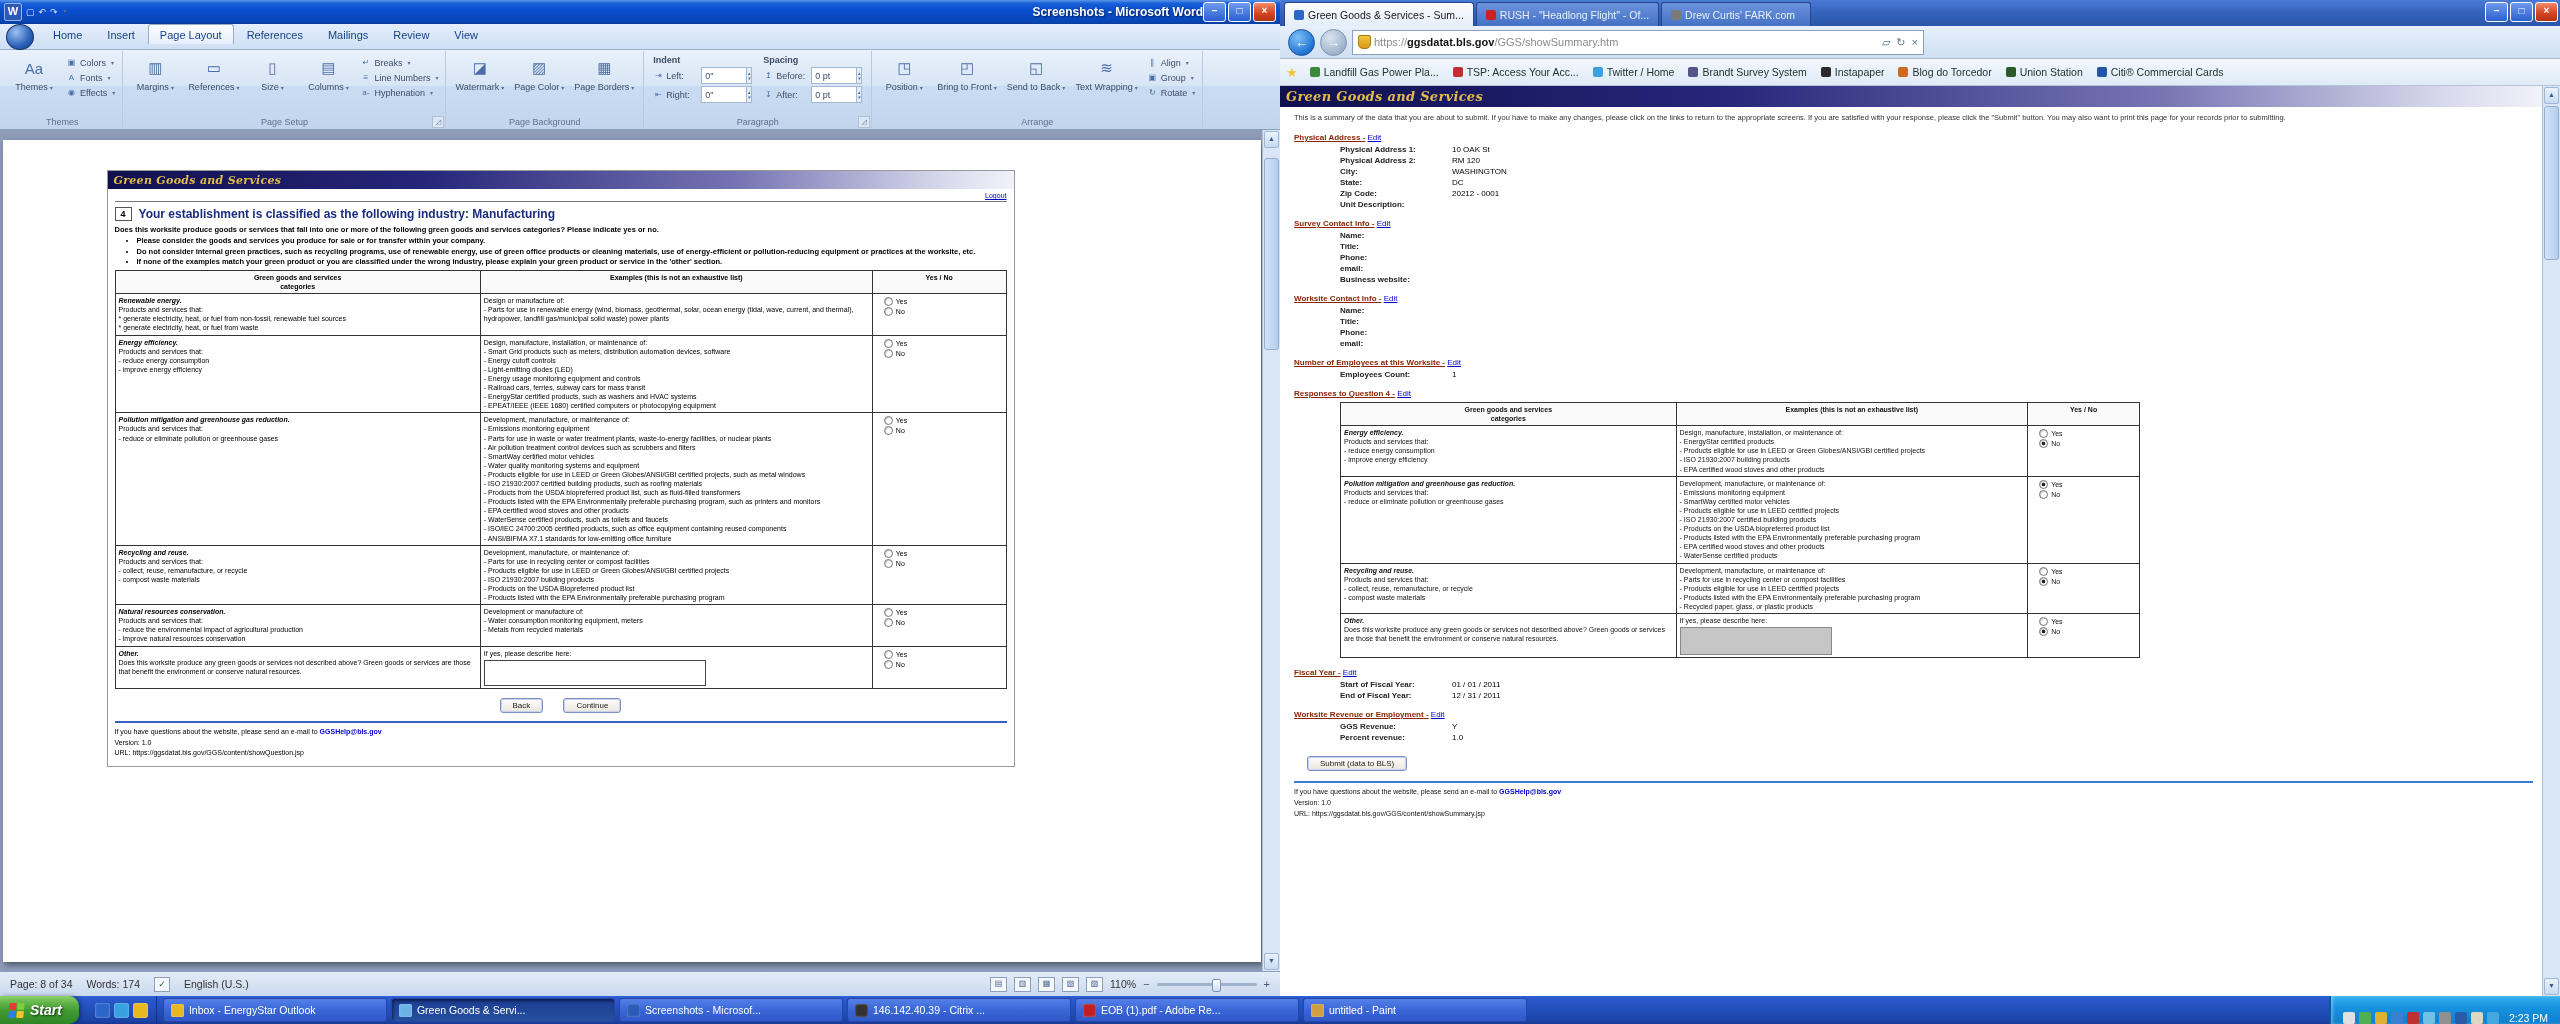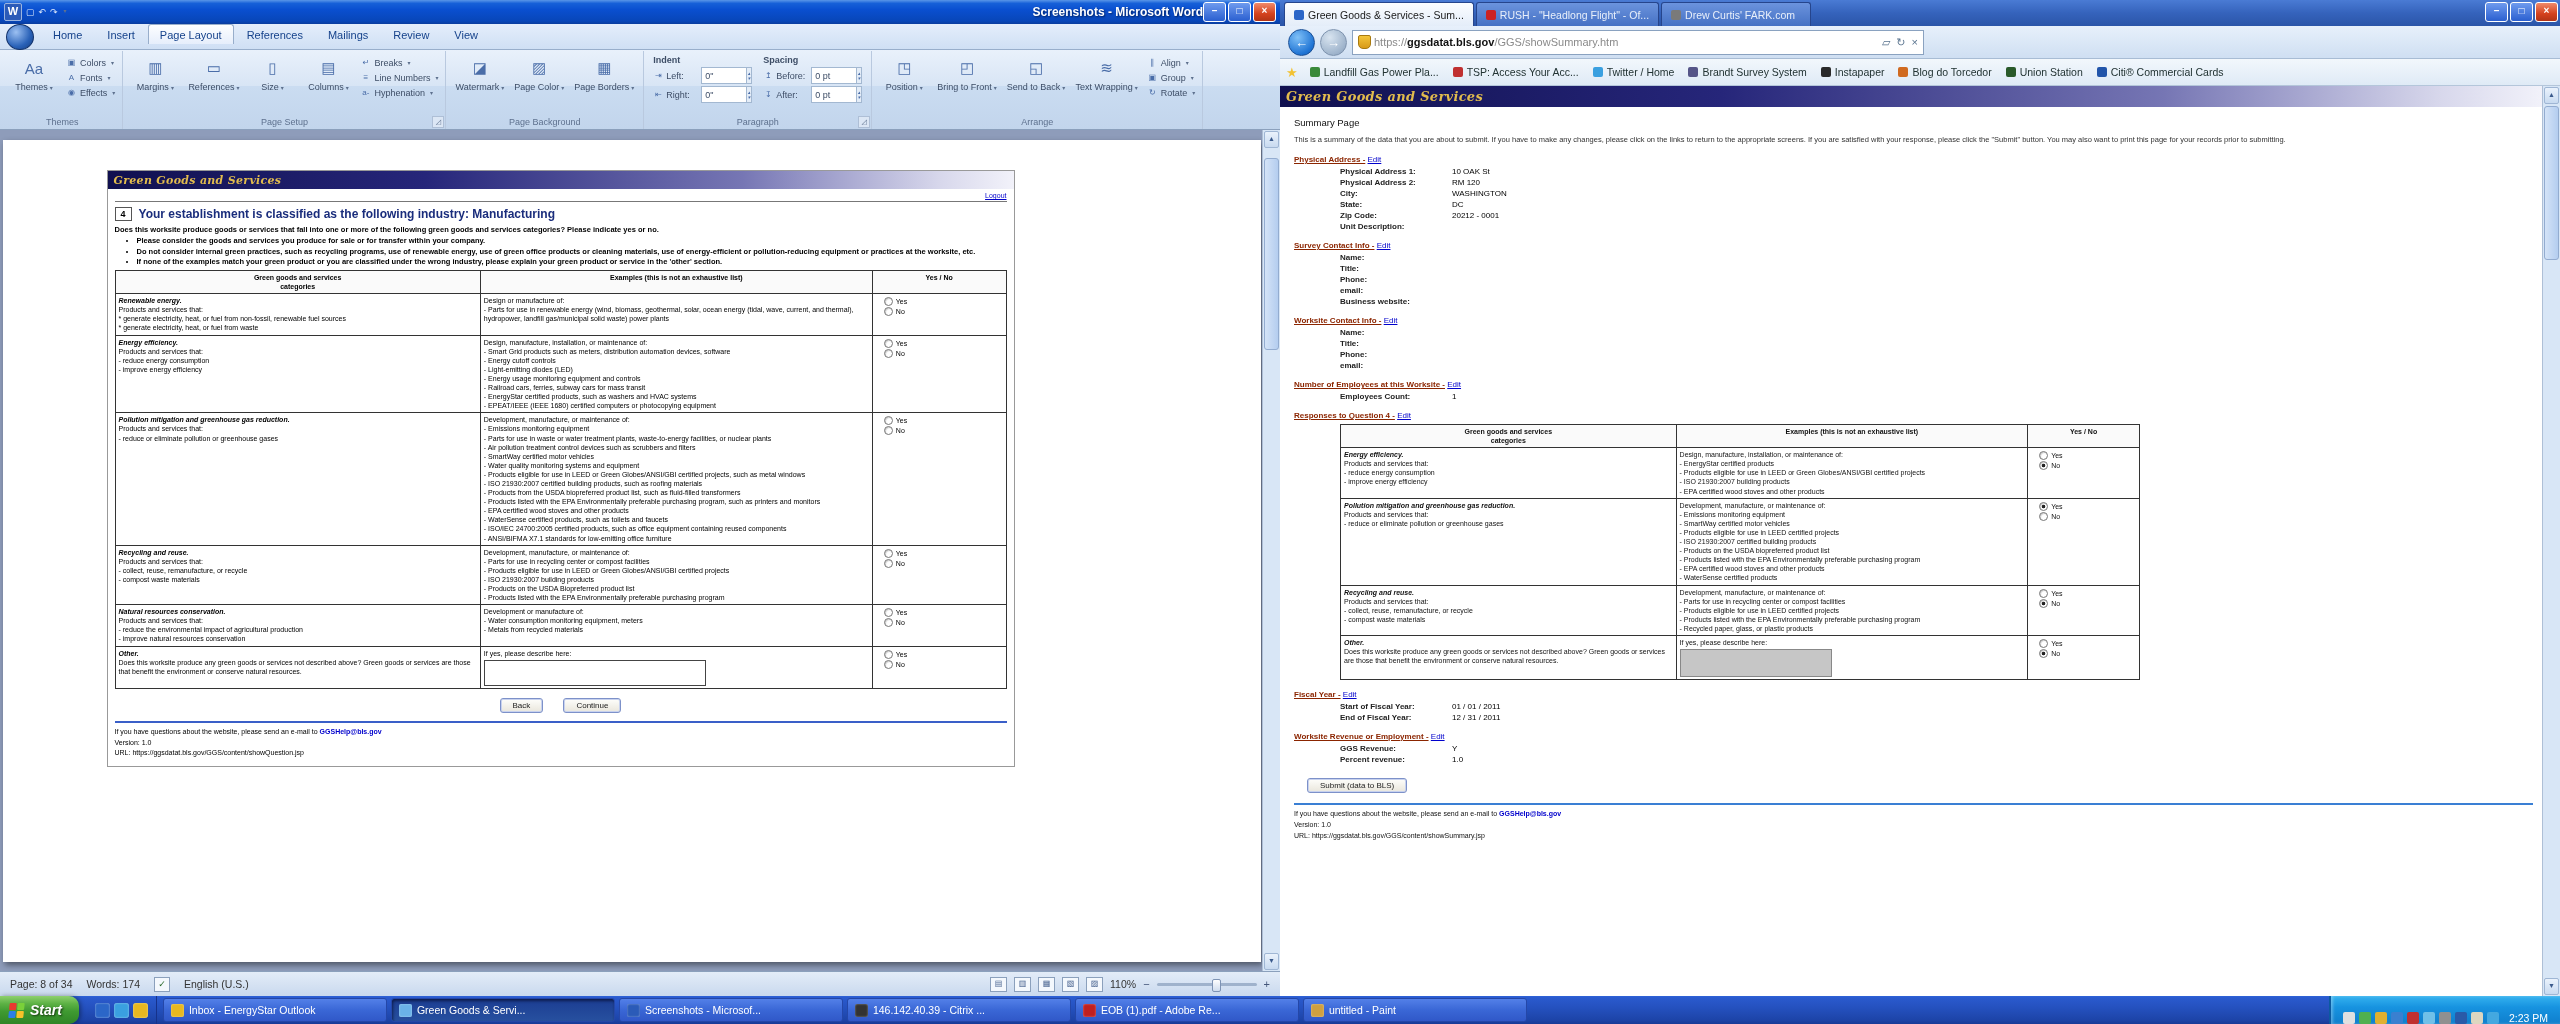--- a/index.html
+++ b/index.html
@@ -721,21 +721,20 @@
           </span>
 
       </div>
     </div>
     <div class="ie-content">
       <div class="sum">
         <div class="ggs-banner big">
           <span class="ggs-banner-text">Green Goods and Services</span>
         </div>
         <div class="sum-body">
-          <div class="sum-title">Summary Page</div>
           <div class="sum-intro">This is a summary of the data that you are about to submit. If you have to make any changes, please click on the links to return to the appropriate screens. If you are satisfied with your response, please click the "Submit" button. You may also want to print this page for your records prior to submitting.</div>
 
           <div class="sec">
             <div class="sec-h"><span class="sec-name">Physical Address -</span> <span class="sec-edit link">Edit</span></div>
             <div class="sec-fields">
               <div class="sfield">
                   <span class="slabel">Physical Address 1:</span>
                   <span class="sval">10 OAK St</span>
                 </div>
                 <div class="sfield">

